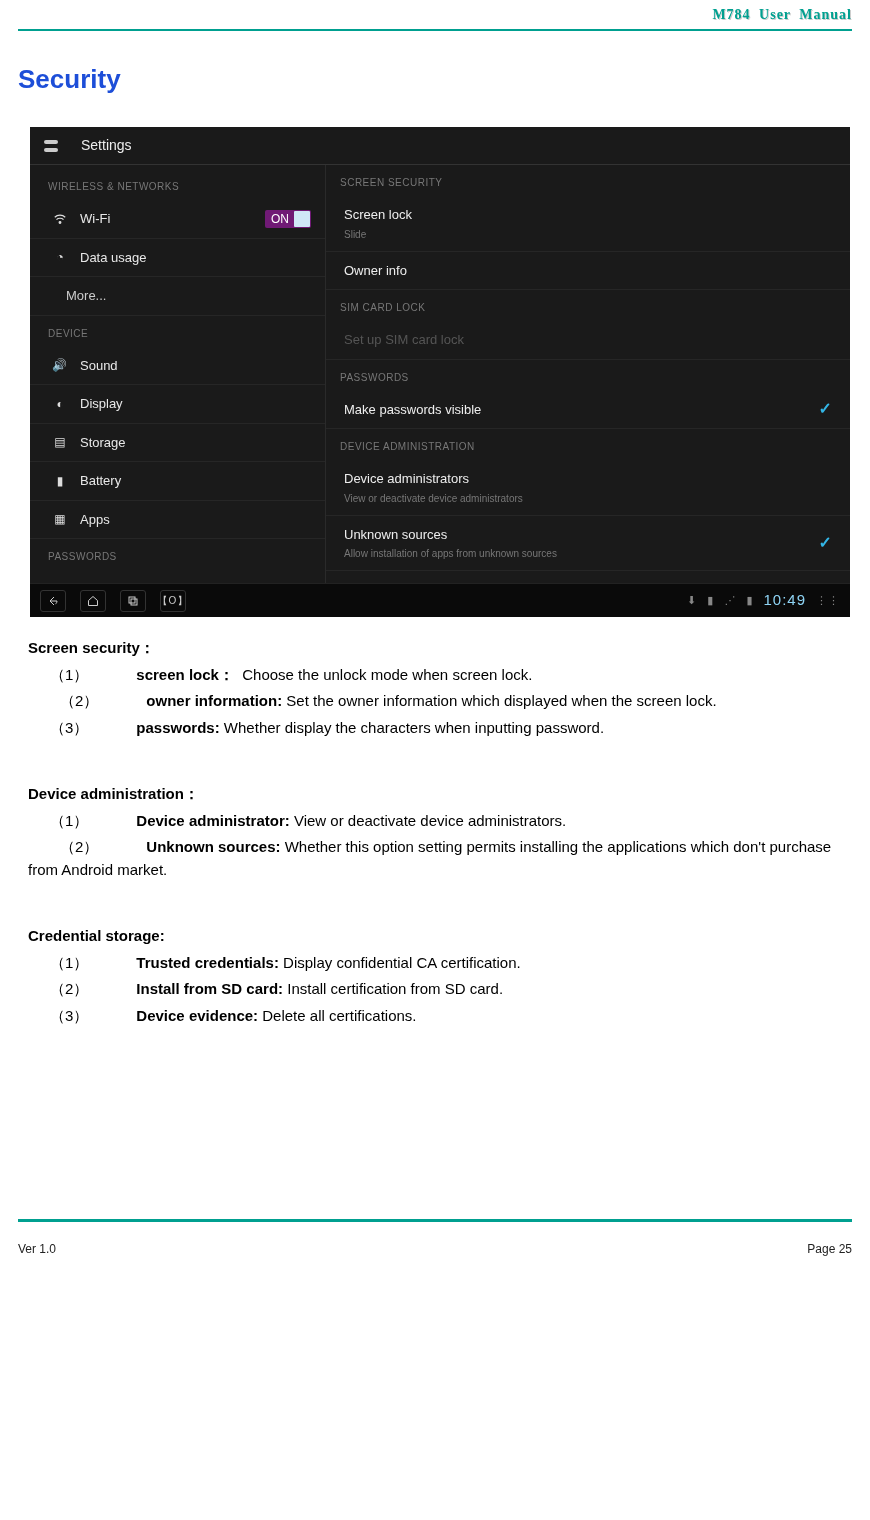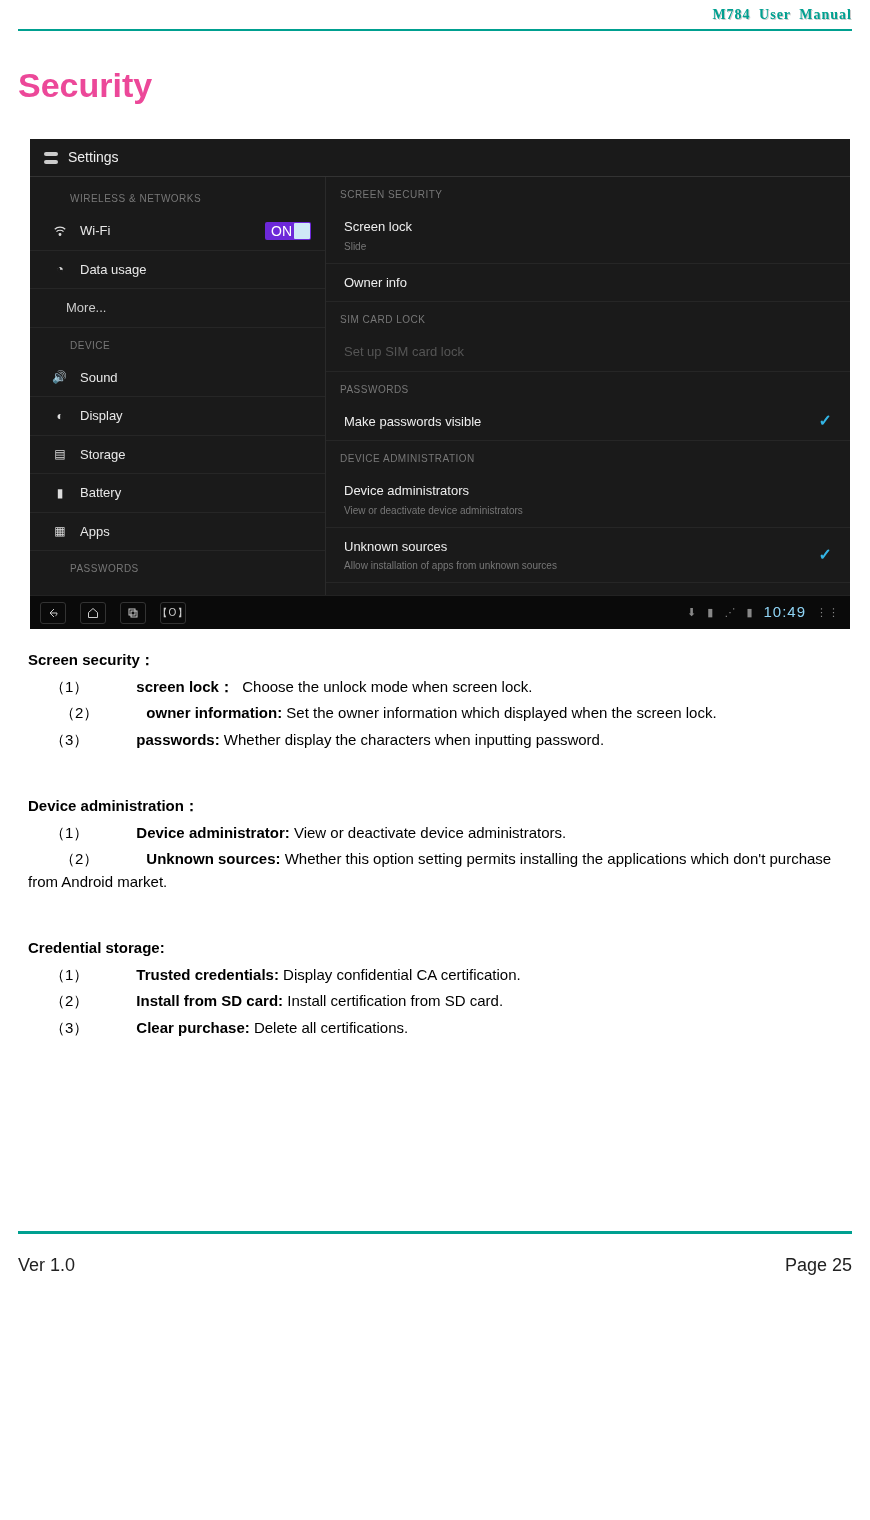--- a/index.html
+++ b/index.html
@@ -25,37 +25,37 @@
     word-spacing: 4px;
   }
   .hdr-rule {
     height: 3px;
     background: #00a090;
     border-top: 1px solid #00a090;
     border-bottom: 1px solid #fff;
     margin-bottom: 28px;
   }
   .sec-title {
-    font-size: 34px;
+    font-size: 26px;
     font-weight: bold;
-    color: #ec4899;
+    color: #1d4ed8;
     margin: 8px 0 28px 0;
   }
   
   .shot {
     width: 820px;
     margin-left: 12px;
     background: #1a1a1a;
     color: #ddd;
     font-family: "Helvetica Neue", Arial, sans-serif;
     font-size: 12px;
   }
   .shot .topbar {
     display: flex; align-items: center;
-    padding: 8px 14px; gap: 10px;
+    padding: 8px 14px; gap: 23px;
     border-bottom: 1px solid #333;
   }
   .shot .topbar .sicon {
     width: 14px; height: 14px; display: inline-block;
   }
   .sliders {
     position: relative; width: 16px; height: 14px;
   }
   .sliders::before, .sliders::after {
     content: ""; position: absolute; left: 0; right: 0; height: 4px; background: #ccc; border-radius: 2px;
@@ -64,44 +64,43 @@
   .sliders::after { bottom: 1px; }
   .shot .topbar .ttl { color: #eee; font-size: 14px; }
   .shot .body { display: flex; height: 418px; }
   .shot .left {
     width: 296px; overflow: hidden;
     border-right: 1px solid #2a2a2a;
     padding-top: 4px;
   }
   .shot .cat {
     color: #777; font-size: 10px; letter-spacing: 0.5px;
-    padding: 10px 14px 6px 0;
-    margin-left: 40px;
+    padding: 10px 14px 6px 18px;
   }
   .shot .item {
     display: flex; align-items: center; gap: 12px;
     padding: 9px 14px 9px 22px;
     border-bottom: 1px solid #262626;
     color: #e8e8e8;
     font-size: 13px;
     position: relative;
   }
   .shot .item .ic {
     width: 16px; height: 16px; display: inline-flex;
     align-items: center; justify-content: center;
     color: #ddd; font-size: 12px;
   }
   .shot .item.sub { padding-left: 36px; color: #ccc; }
   .toggle {
     margin-left: auto;
     width: 46px; height: 18px;
-    background: #6d28d9;
+    background: #701a75;
     border-radius: 2px;
     position: relative;
-    color: #fff; font-size: 14px; line-height: 18px;
+    color: #fff; font-size: 12px; line-height: 18px;
     text-align: left; padding-left: 6px;
   }
   .toggle::after {
     content: ""; position: absolute; right: 1px; top: 1px;
     width: 16px; height: 16px; background: #cfe8f7; border-radius: 1px;
   }
   .shot .right { flex: 1; overflow: hidden; }
   .shot .rcat {
     color: #777; font-size: 10px; letter-spacing: 0.5px;
     padding: 10px 14px 6px 14px;
@@ -150,21 +149,21 @@
     position: relative;
     margin-top: 180px;
     padding: 12px 0 22px 0;
   }
   .ftr-rule {
     height: 3px; background: #00a090; margin-bottom: 18px;
   }
   .ftr-row {
     display: flex; justify-content: space-between;
     font-family: Arial, sans-serif;
-    font-size: 18px;
+    font-size: 12px;
     color: #222;
   }
 </style>
 </head>
 <body>
 
 <div class="page">
   <div class="hdr-title">M784  User  Manual</div>
   <div class="hdr-rule"></div>
 
@@ -307,21 +306,21 @@
     </p>
     <div class="gap"></div>
     <p class="sub-head">Credential storage:</p>
     <p class="indent">
       <span>（1）</span><span class="bold">Trusted credentials:</span><span> Display confidential CA certification.</span>
     </p>
     <p class="indent">
       <span>（2）</span><span class="bold">Install from SD card:</span><span> Install certification from SD card.</span>
     </p>
     <p class="indent">
-      <span>（3）</span><span class="bold">Clear purchase:</span><span> Delete all certifications.</span>
+      <span>（3）</span><span class="bold">Device evidence:</span><span> Delete all certifications.</span>
     </p>
   </div>
 
   <div class="ftr">
     <div class="ftr-rule"></div>
     <div class="ftr-row">
       <span>Ver 1.0</span>
       <span>Page 25</span>
     </div>
   </div>

